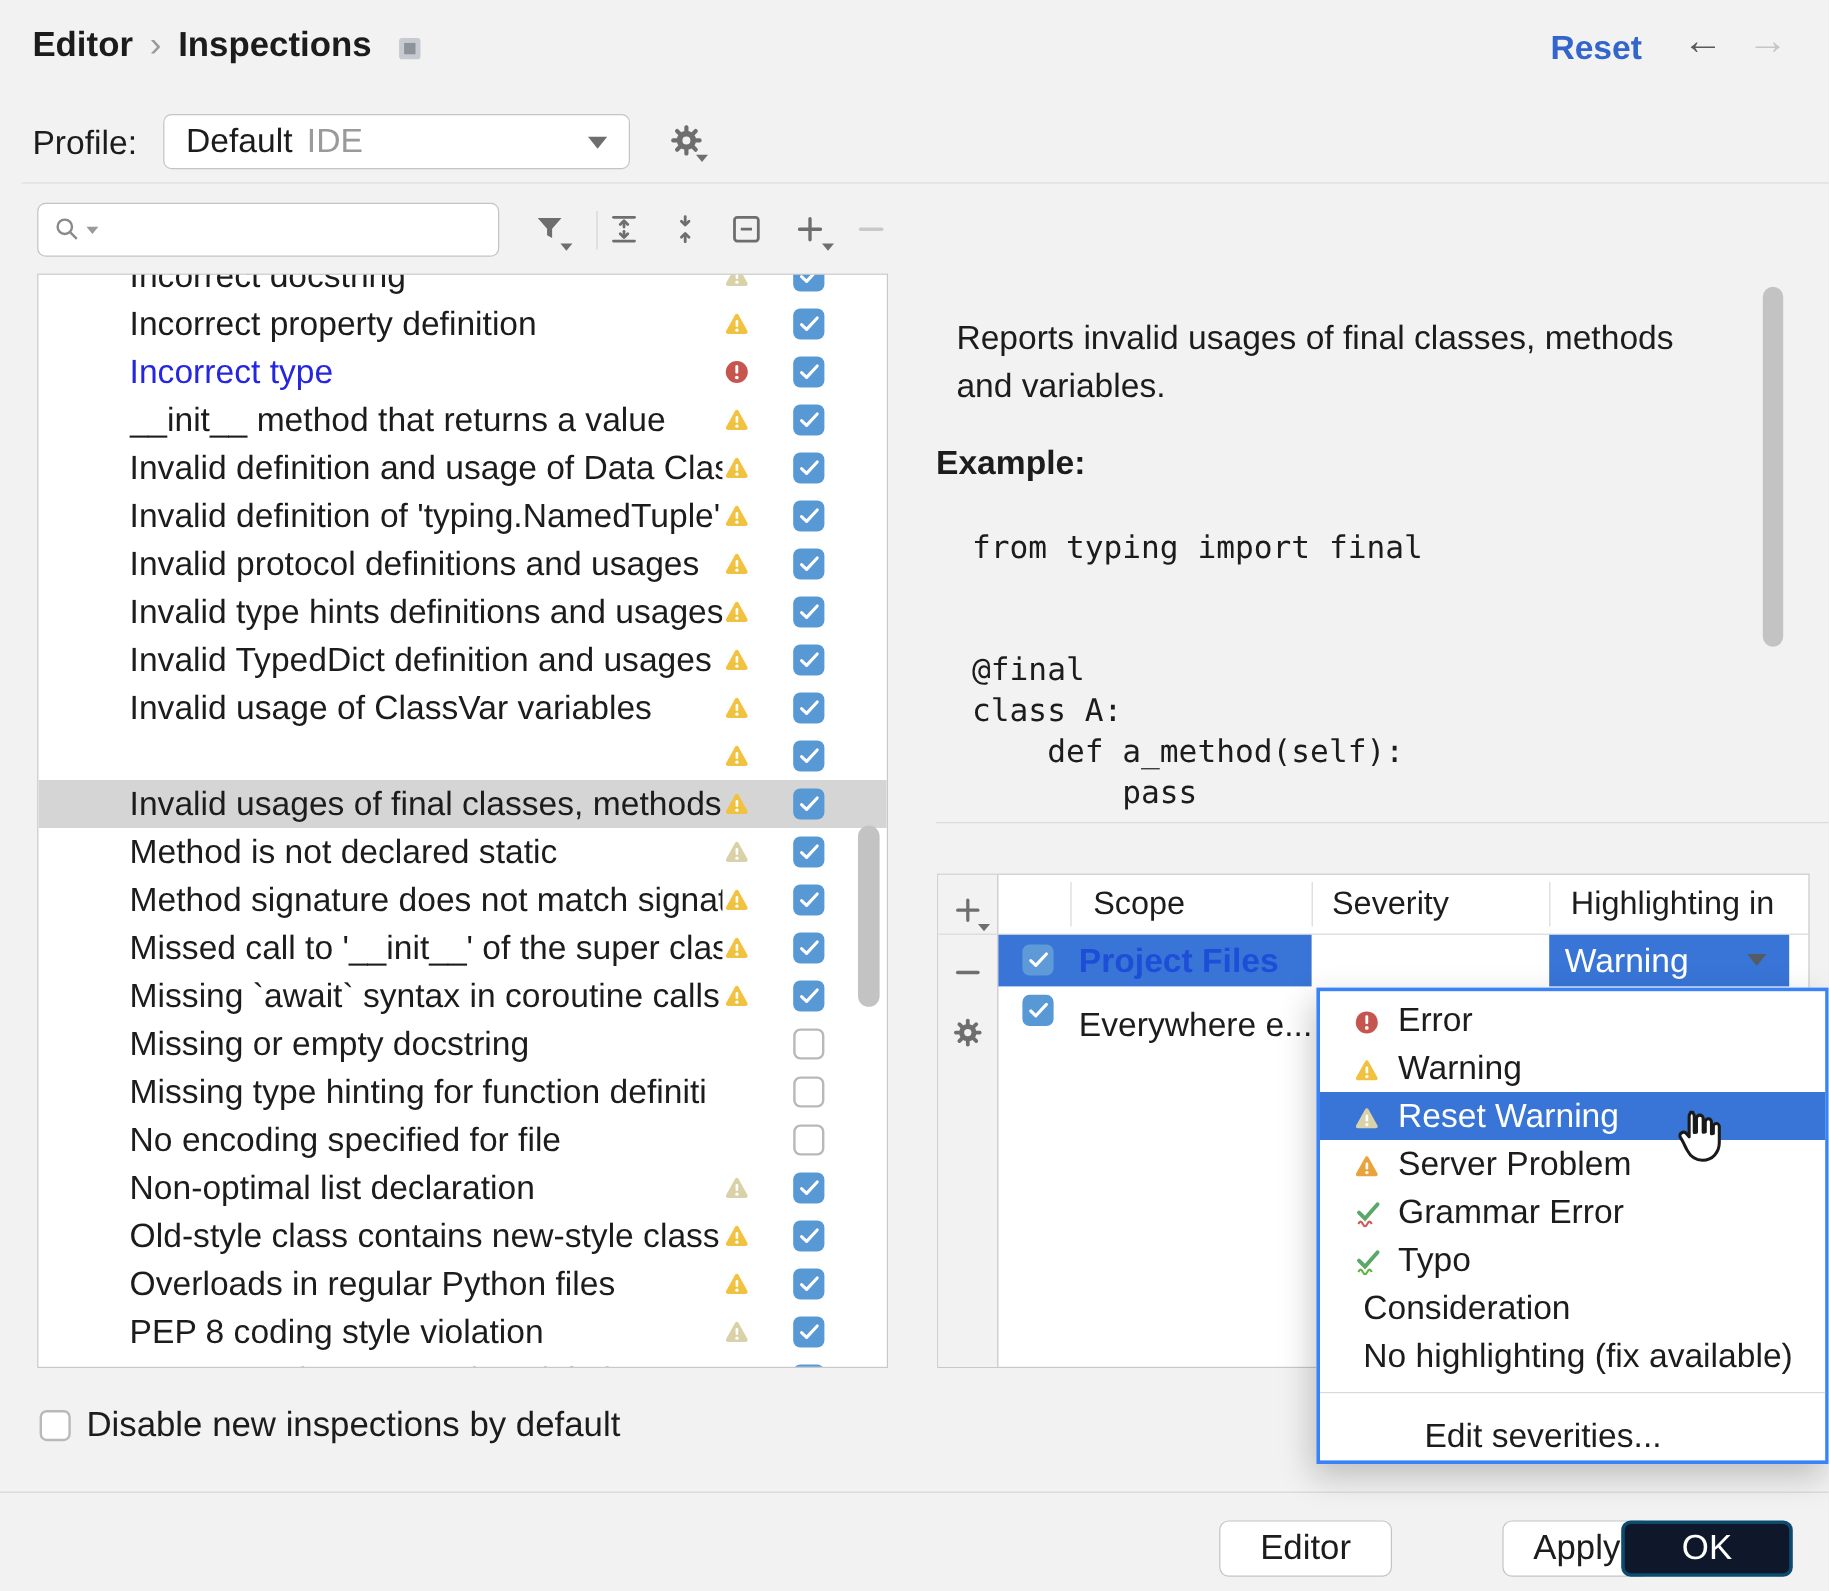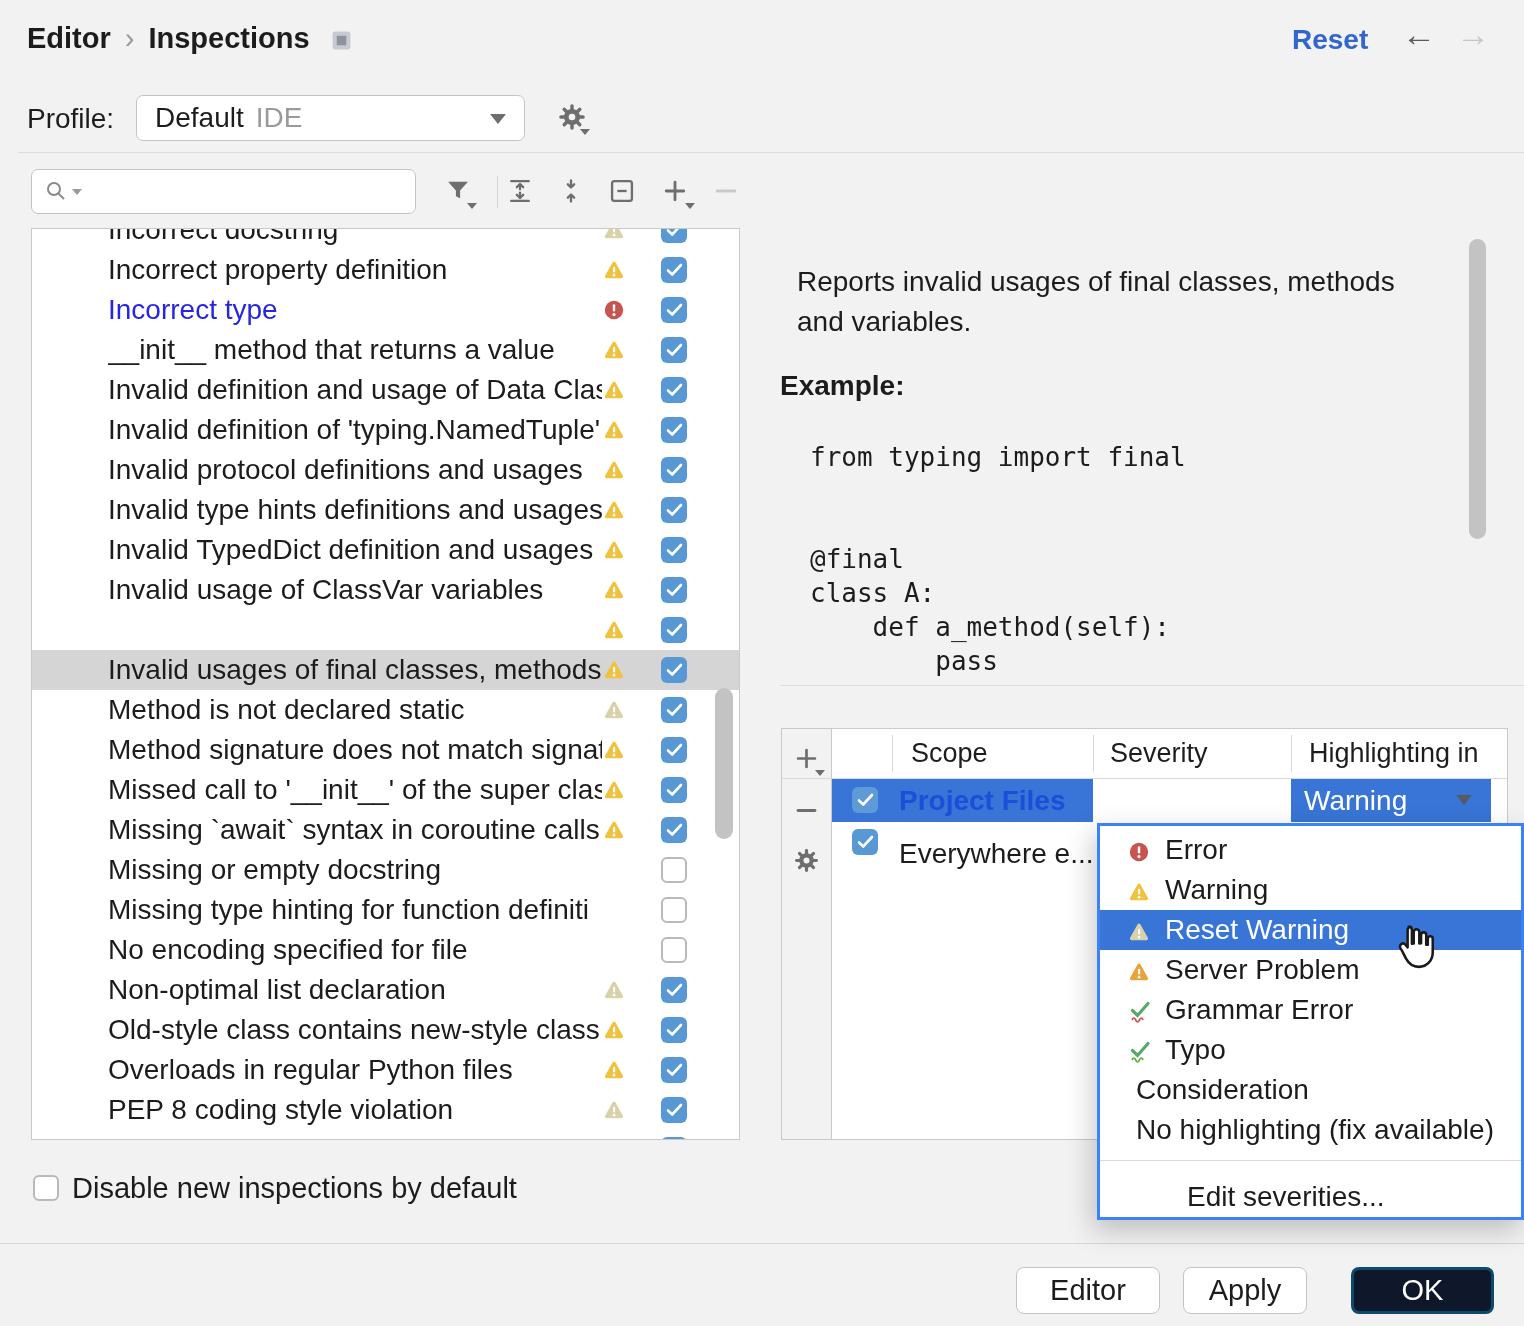--- a/index.html
+++ b/index.html
@@ -583,16 +583,16 @@
   </div>
 
   <span class="abs" style="left:1390px;top:922px;z-index:60;">
     <svg width="48" height="54" viewBox="0 0 32 36">
         <path d="M12.5 3.2c1.2 0 2.1.9 2.1 2.1v9.2l1.2-.15V6.7c0-1 .85-1.85 1.9-1.85 1 0 1.85.85 1.85 1.85v7.6l1.15-.1V8.6c0-.95.8-1.7 1.75-1.7s1.7.75 1.7 1.7v6.6l1.05-.1v-3.9c0-.9.75-1.65 1.65-1.65.9 0 1.65.75 1.65 1.65v8.9c0 5.2-3.6 9.8-9.3 9.8-4.7 0-6.9-2.4-8.6-5.6-1.05-2-2.3-4.9-3.65-6.9-.6-.95-.4-2.1.55-2.7.9-.6 2.1-.4 2.8.45l1.45 1.75V5.3c0-1.2.95-2.1 2.1-2.1z" fill="#fff" stroke="#1a1a1a" stroke-width="1.7" stroke-linejoin="round"></path>
       </svg>
   </span>
 
   <div class="hline" style="left:0;top:1243px;width:1524px;background:#d6d6d6;"></div>
   <div class="btn ghost" style="left:1016px;top:1267px;width:144px;">Editor</div>
-  <div class="btn ghost" style="left:1183px;top:1267px;width:124px;">Apply</div>
+  <div class="btn ghost" style="left:1252px;top:1267px;width:124px;">Apply</div>
   <div class="btn primary" style="left:1351px;top:1267px;width:143px;">OK</div>
 
 </div>
 
 </body></html>

